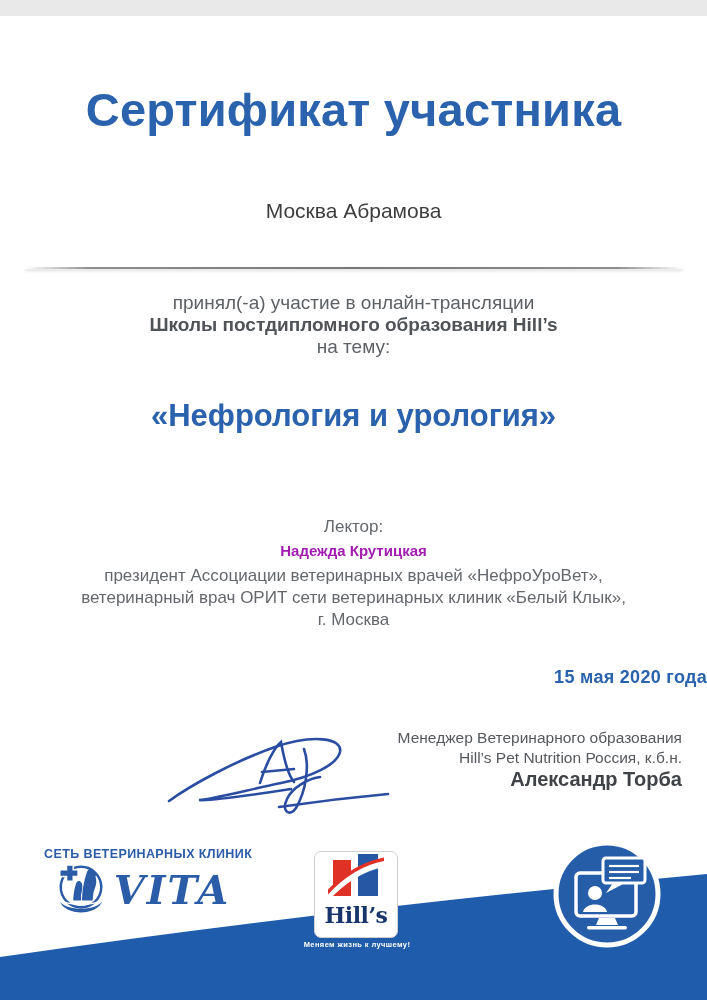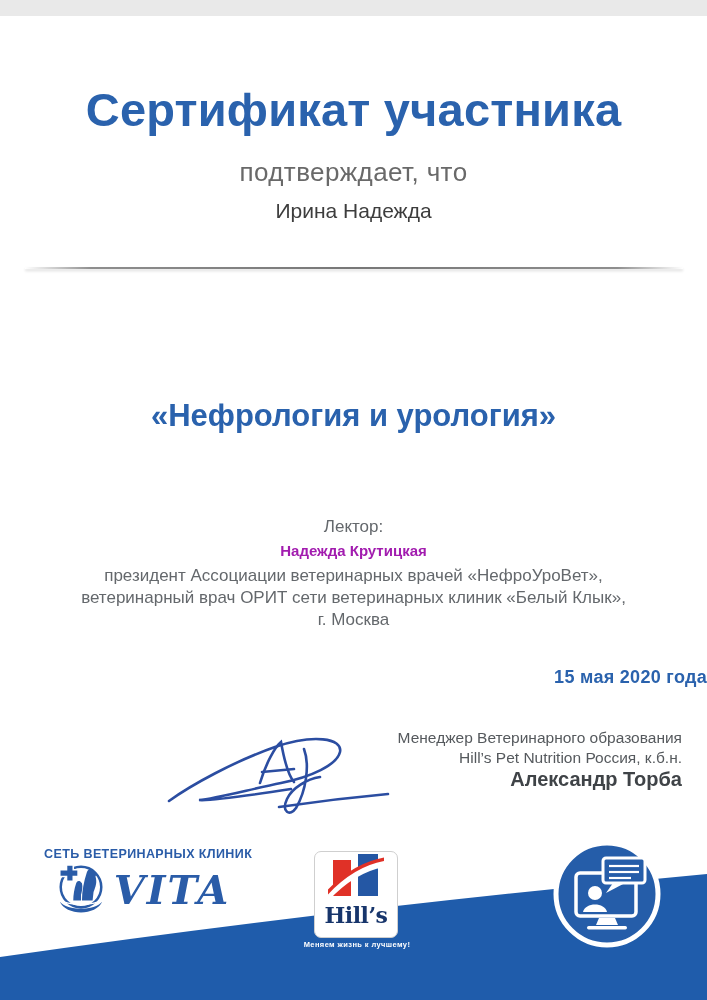--- a/index.html
+++ b/index.html
@@ -64,25 +64,29 @@
 
   .wave{left:0;bottom:0;width:707px;height:150px;}
   .online{left:551px;top:822px;width:112px;height:112px;}
 </style>
 </head>
 <body>
 
 <div class="page">
 
   <div class="abs center title">Сертификат участника</div>
-  <div class="abs center subtitle">подтверждает, что</div>
-  <div class="abs center participant">Ирина Надежда</div>
+  <div class="abs center participant">Москва Абрамова</div>
 
   <div class="abs divider"></div>
 
+  <div class="abs center intro">
+    <div>принял(-а) участие в онлайн-трансляции</div>
+    <div class="b">Школы постдипломного образования Hill’s</div>
+    <div>на тему:</div>
+  </div>
 
   <div class="abs center topic">«Нефрология и урология»</div>
 
   <div class="abs center lecturer">
     <div>Лектор:</div>
     <div class="name">Надежда Крутицкая</div>
     <div>президент Ассоциации ветеринарных врачей «НефроУроВет»,</div>
     <div>ветеринарный врач ОРИТ сети ветеринарных клиник «Белый Клык»,</div>
     <div>г. Москва</div>
   </div>

